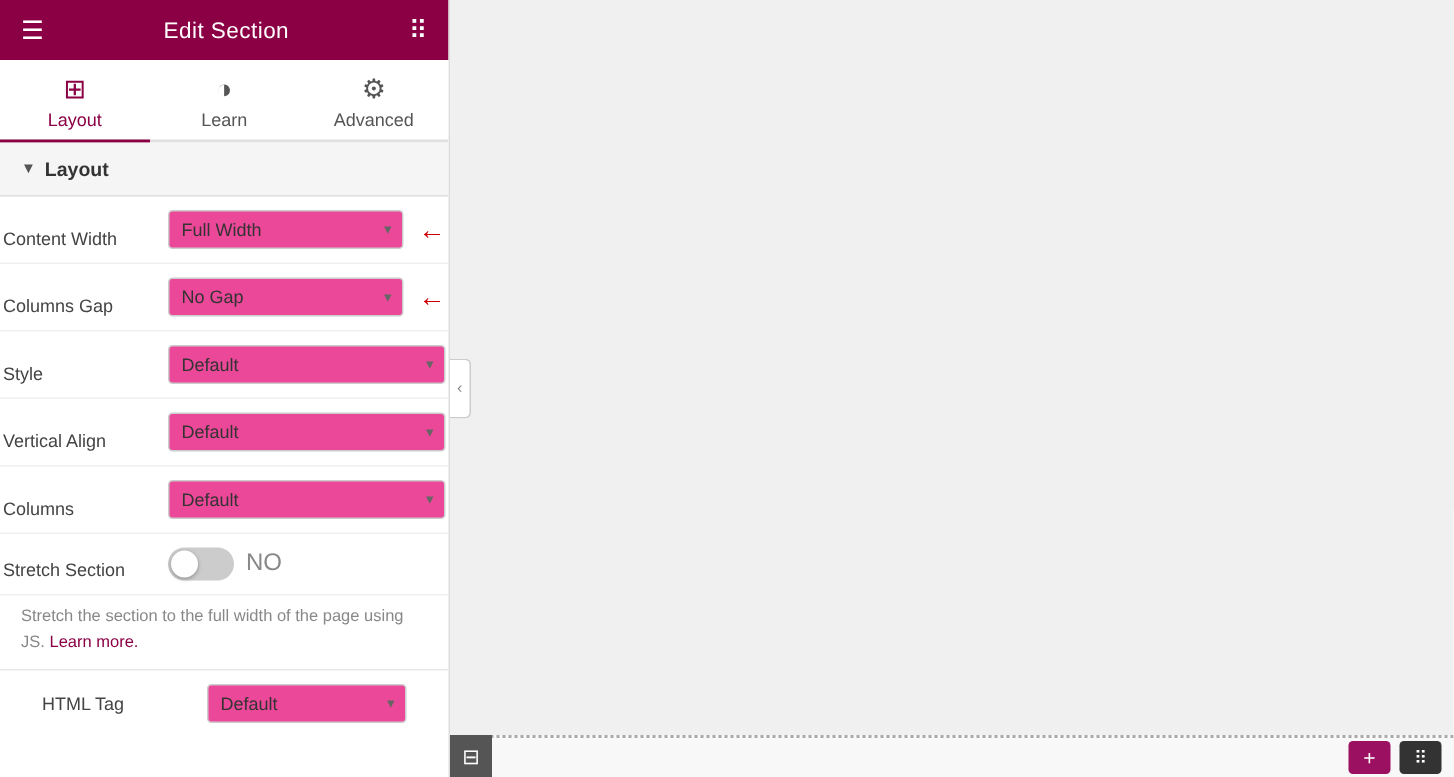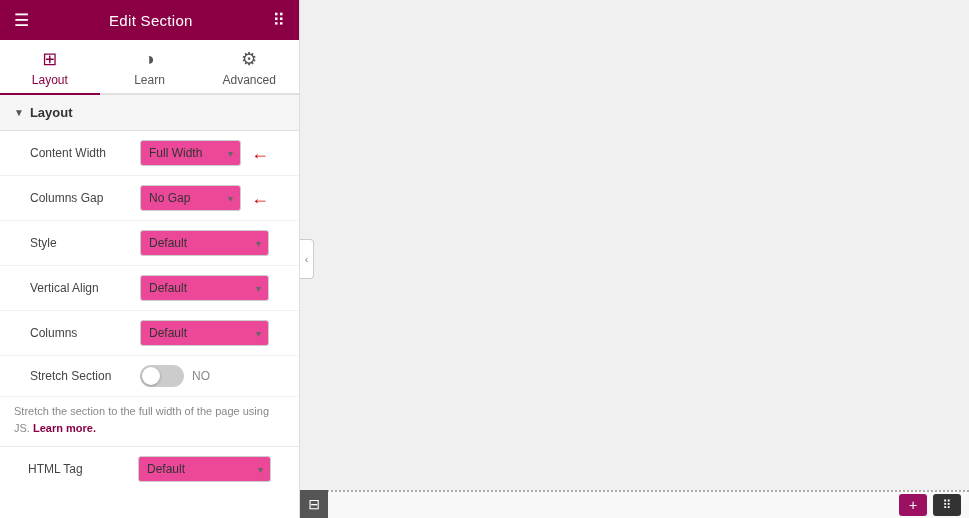--- a/index.html
+++ b/index.html
@@ -88,22 +88,22 @@
       border-bottom: 1px solid #e0e0e0;
     }
     .section-header .arrow {
       font-size: 10px;
       color: #555;
     }
 
     
     .form-row {
       display: flex;
-      align-items: center;
-      padding: 9px 30px;
+      align-items: flex-end;
+      padding: 9px 2px;
       border-bottom: 1px solid #f0f0f0;
     }
     .form-label {
       width: 110px;
       min-width: 110px;
       font-size: 12px;
       color: #444;
     }
     .form-control-wrap {
       flex: 1;
@@ -164,35 +164,35 @@
       width: 18px;
       height: 18px;
       background: #fff;
       border-radius: 50%;
       position: absolute;
       top: 2px;
       left: 2px;
       box-shadow: 0 1px 3px rgba(0,0,0,0.3);
     }
     .toggle-label {
-      font-size: 12px;
+      font-size: 16px;
       color: #888;
       margin-left: 2px;
     }
 
     
     .stretch-info {
       padding: 6px 14px 10px;
       font-size: 11px;
       color: #888;
       line-height: 1.5;
     }
     .stretch-info .learn-more {
       color: #8b0045;
-      font-weight: bold;
+      font-weight: normal;
       text-decoration: none;
       cursor: pointer;
     }
 
     
     .html-tag-row {
       display: flex;
       align-items: center;
       padding: 9px 28px;
       border-top: 1px solid #e8e8e8;

